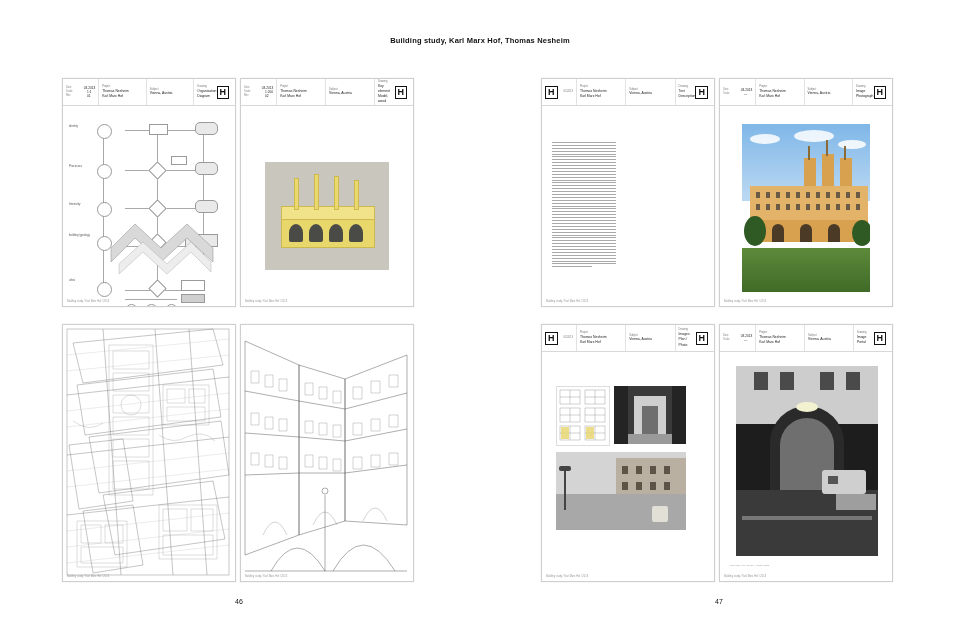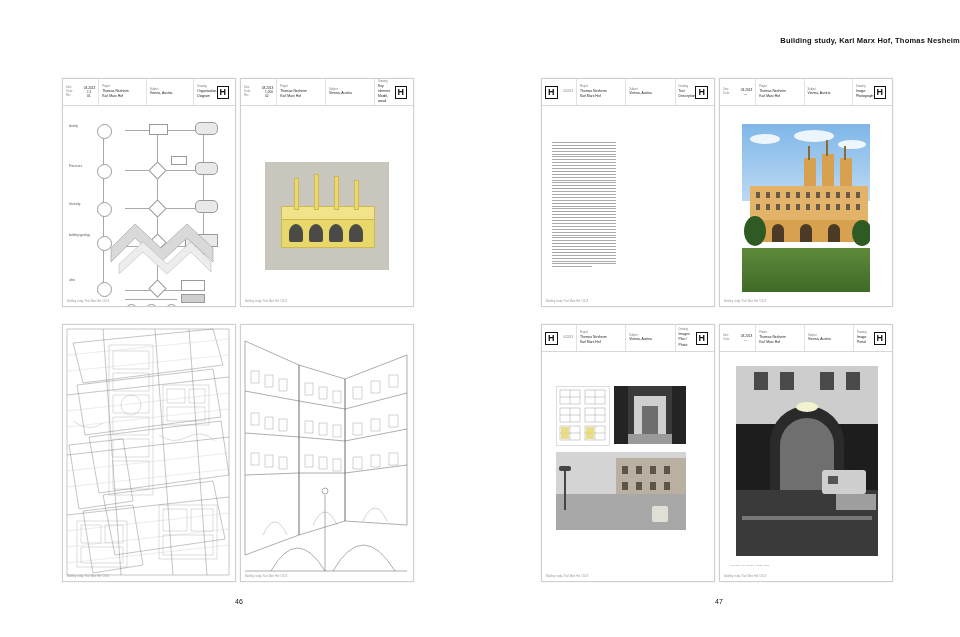--- a/index.html
+++ b/index.html
@@ -7,21 +7,21 @@
     width:960px;height:637px;
     background:#ffffff;
     font-family:"Liberation Sans", sans-serif;
     color:#111;
     overflow:hidden;
     position:relative;
   }
   .spread{position:absolute;inset:0;}
   .doc-title{
     position:absolute;top:36px;left:0;width:100%;
-    text-align:right;font-size:7.5px;font-weight:bold;letter-spacing:.2px;
+    text-align:center;font-size:7.5px;font-weight:bold;letter-spacing:.2px;
   }
   .page-num{
     position:absolute;font-size:7px;color:#111;text-align:center;width:40px;
   }
   .page-num.left{left:219px;top:598px;}
   .page-num.right{left:699px;top:598px;}
 
   
   .sheet{
     position:absolute;background:#fff;border:1px solid #cfcfcf;

